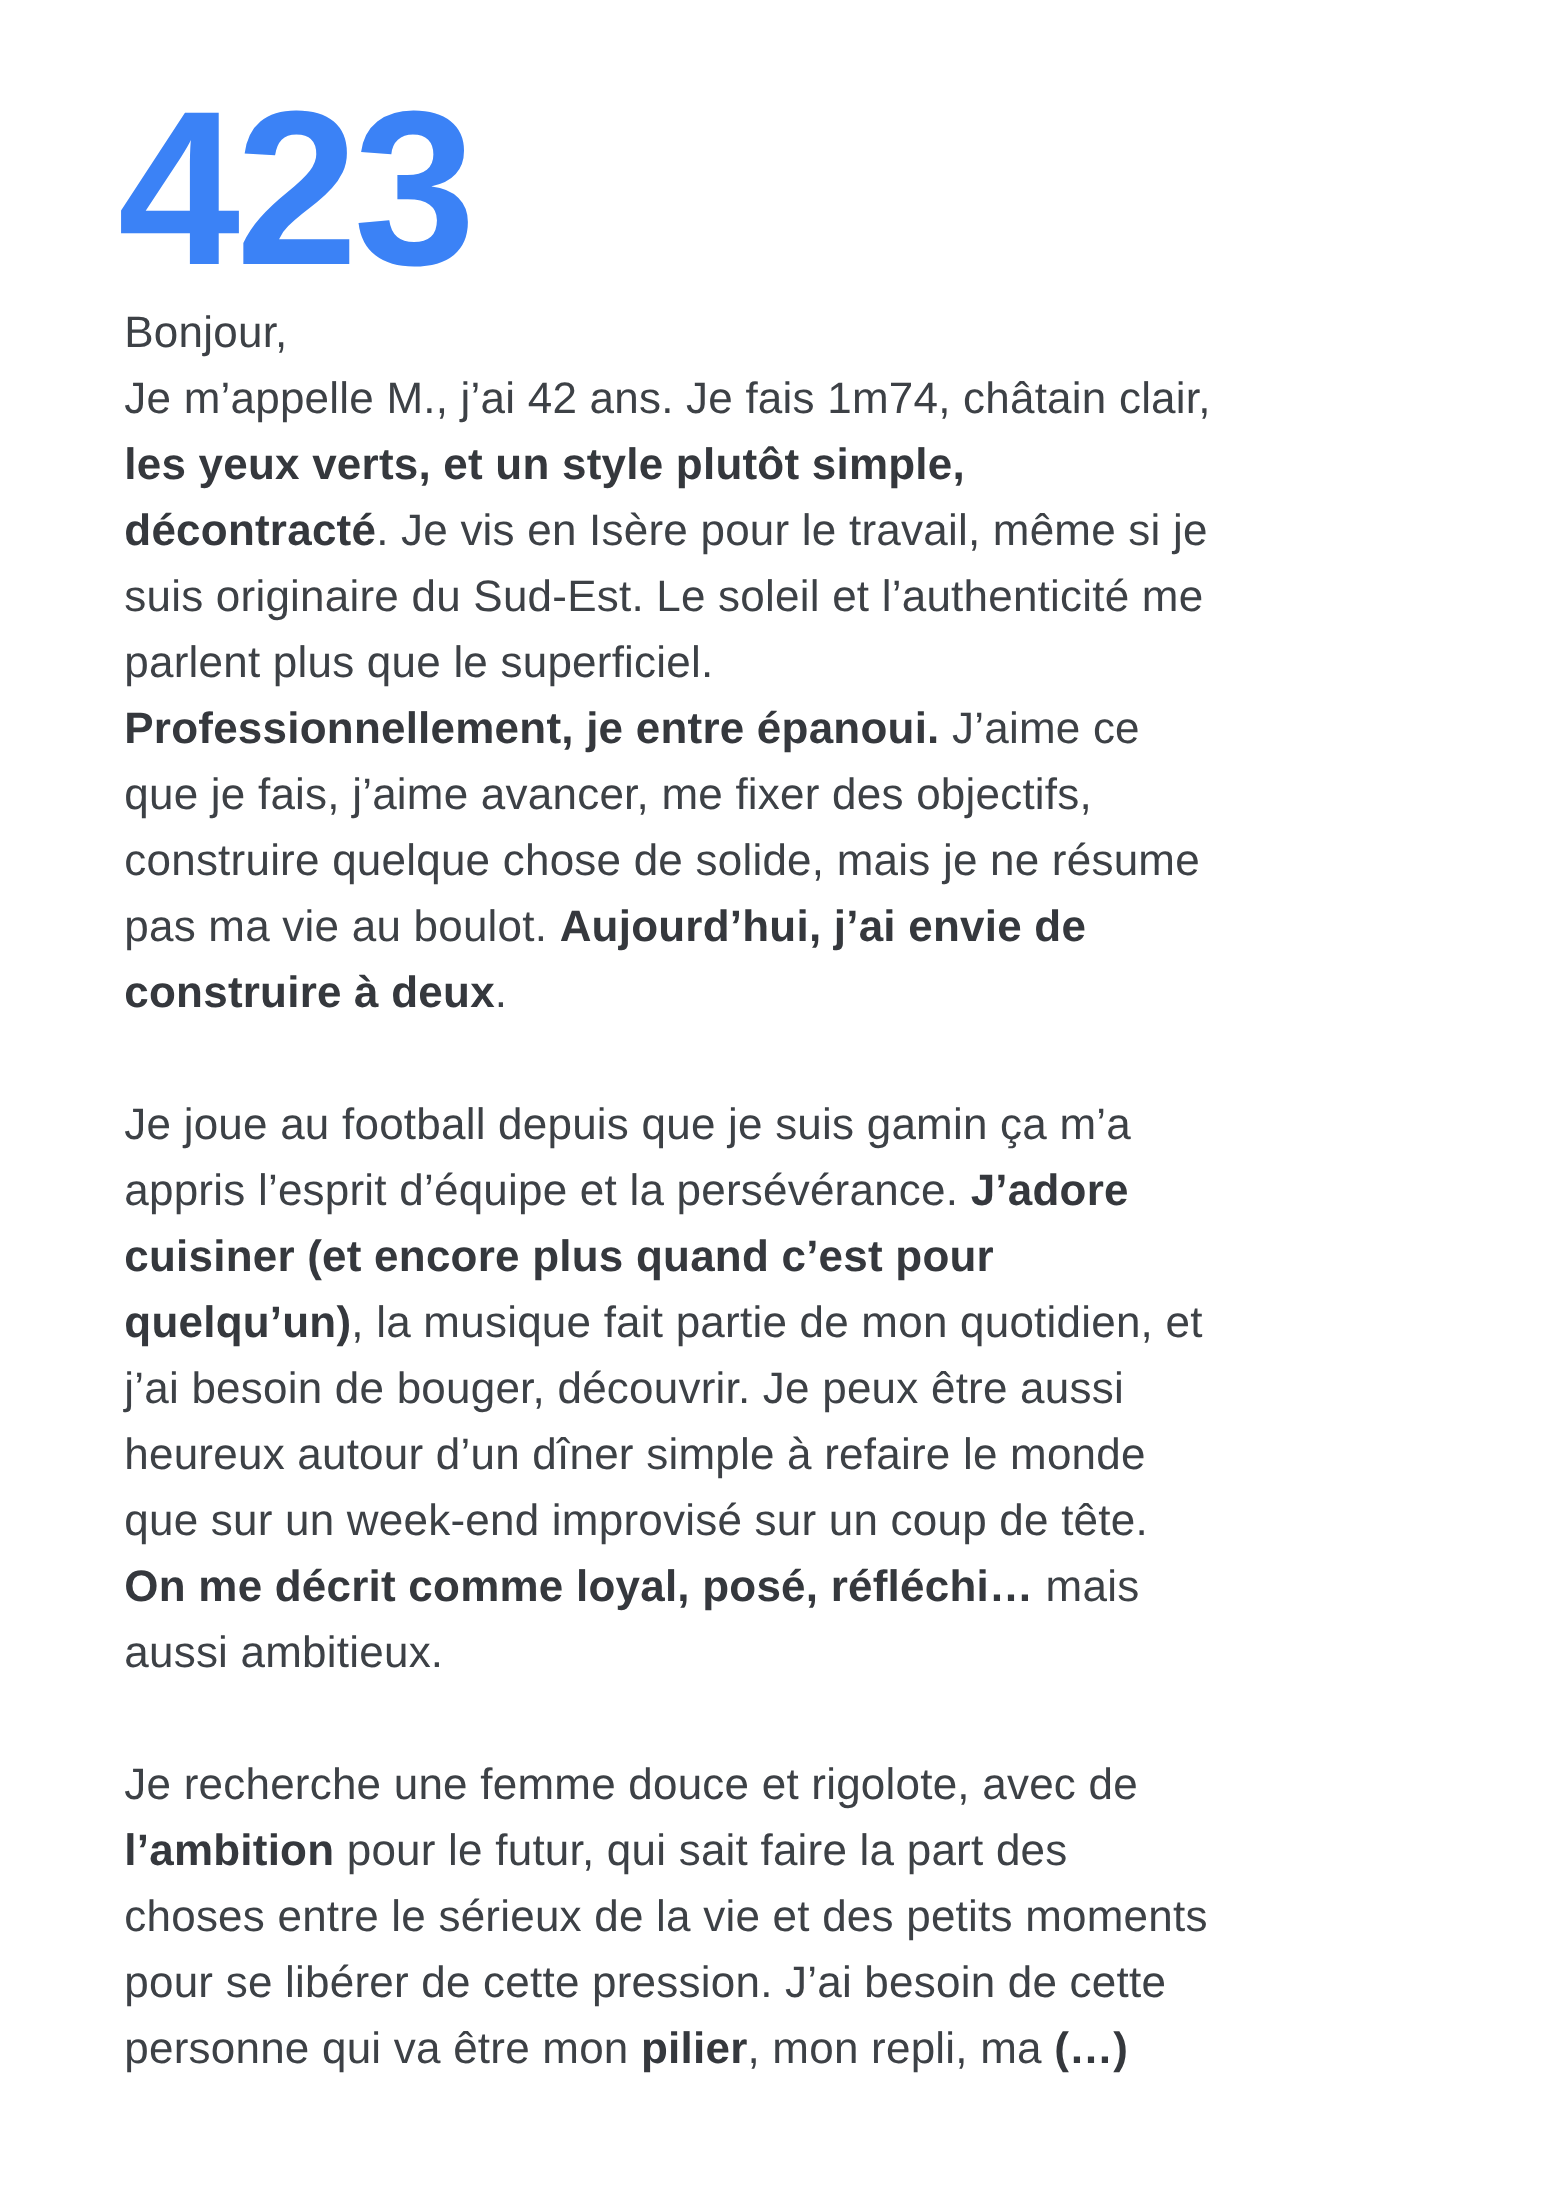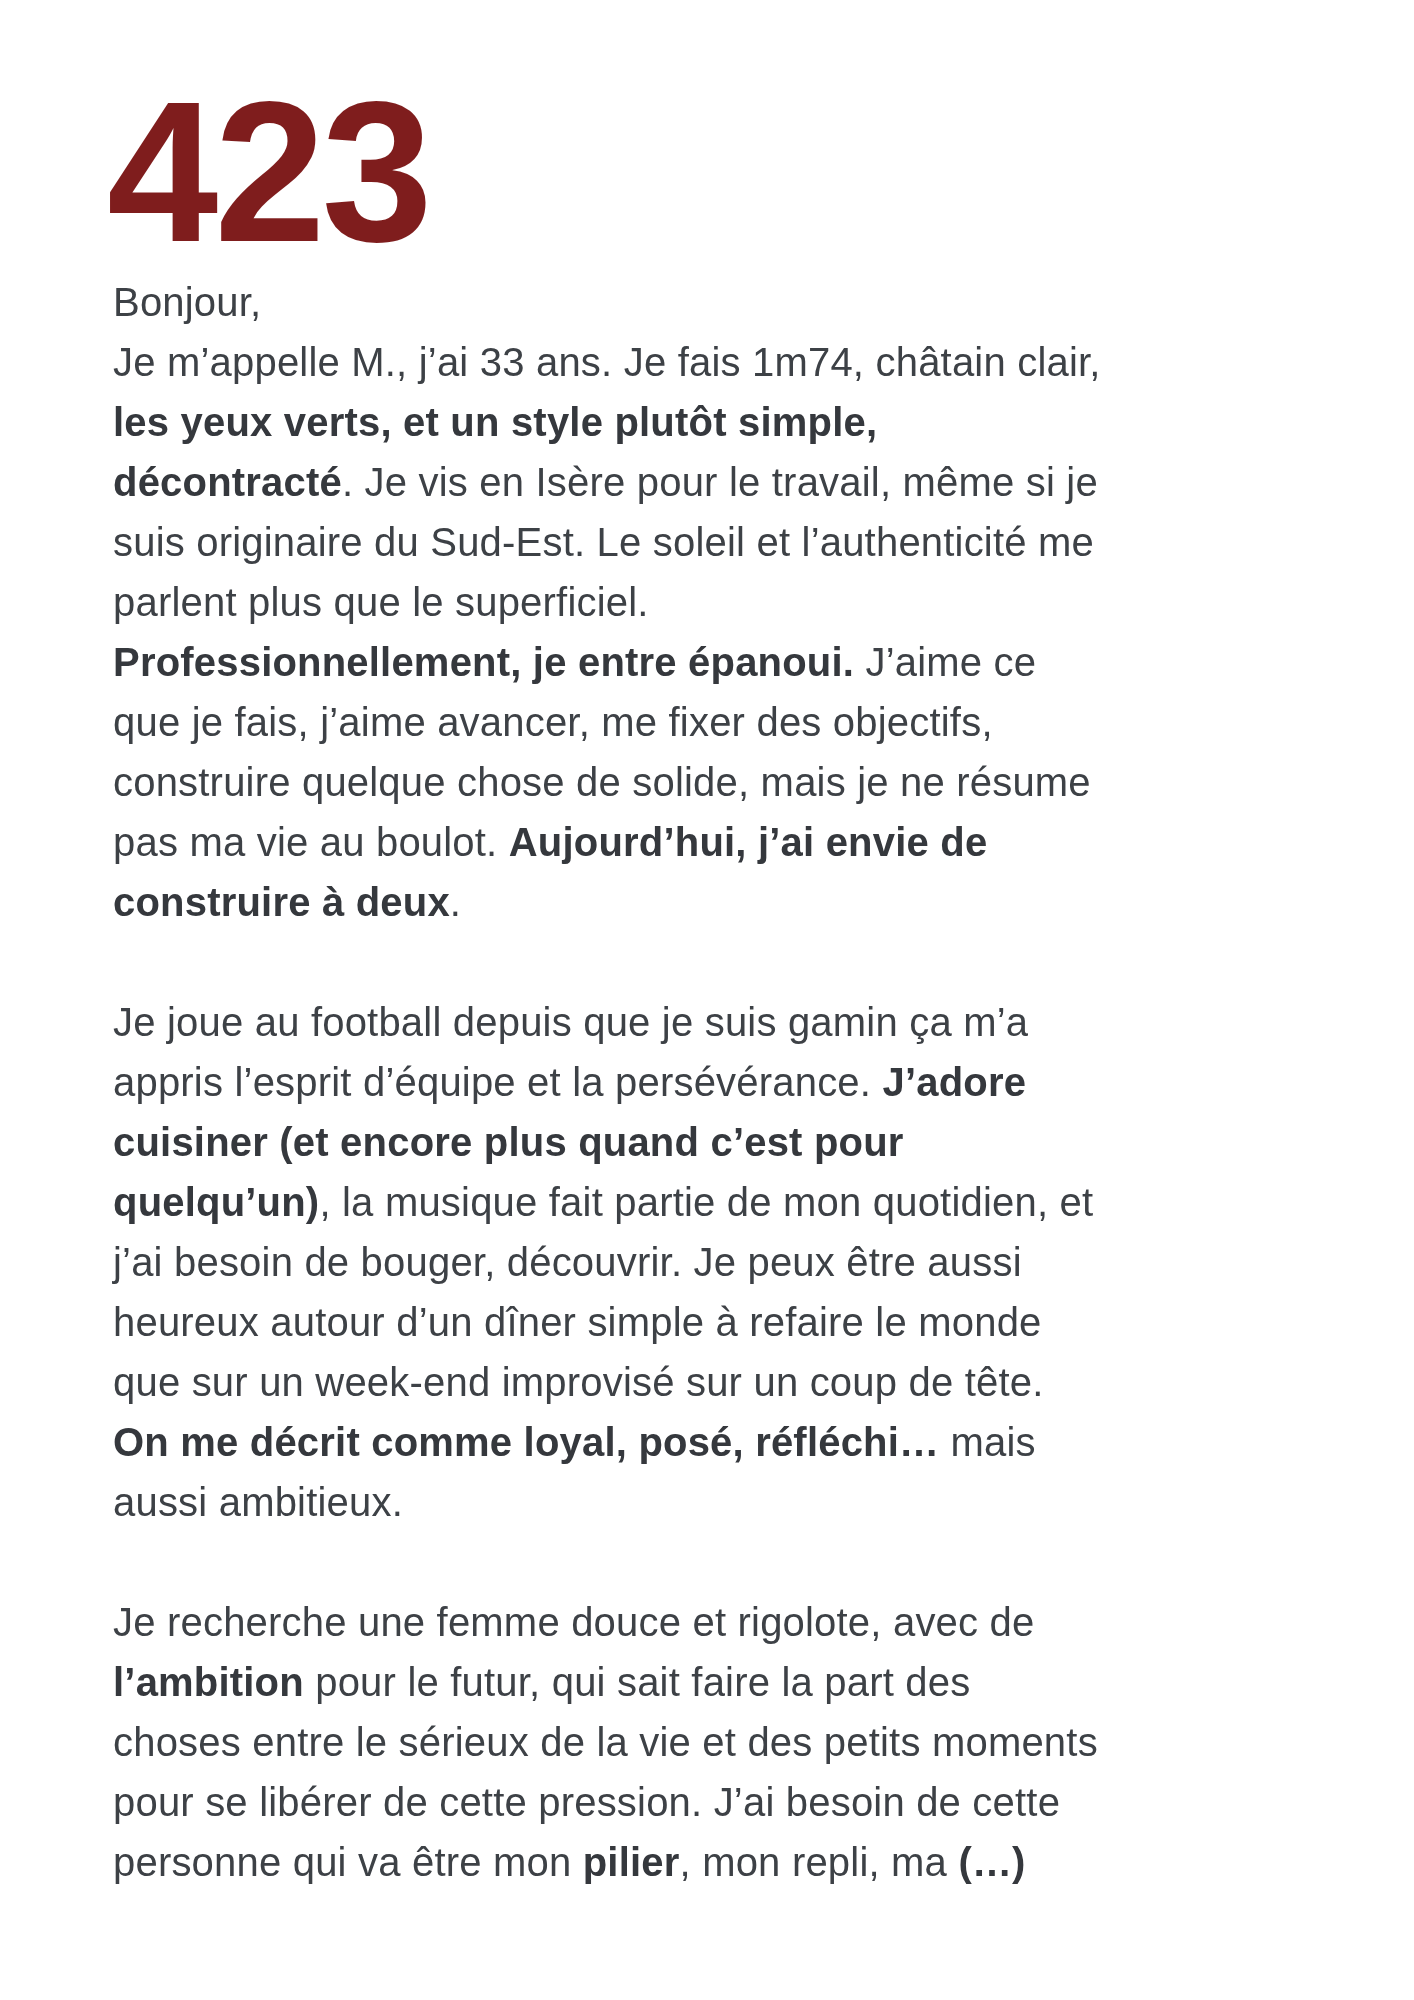--- a/index.html
+++ b/index.html
@@ -30,21 +30,21 @@
     letter-spacing: 0.2px;
   }
   .para { margin: 0; }
   .para.gap { margin-top: 60px; }
   .b { font-weight: 700; color: #35383d; }
 </style>
 </head>
 <body>
 
 <div class="page">
-  <h1 class="big-number" style="color: #7f1d1d;">423</h1>
+  <h1 class="big-number" style="color: #3b82f6;">423</h1>
   <div class="content">
       <div class="para"><span>Bonjour,</span></div>
-      <div class="para"><span>Je m’appelle M., j’ai 33 ans. Je fais 1m74, châtain clair, </span><span class="b">les yeux verts, et un style plutôt simple, décontracté</span><span>. Je vis en Isère pour le travail, même si je suis originaire du Sud-Est. Le soleil et l’authenticité me parlent plus que le superficiel.</span></div>
+      <div class="para"><span>Je m’appelle M., j’ai 42 ans. Je fais 1m74, châtain clair, </span><span class="b">les yeux verts, et un style plutôt simple, décontracté</span><span>. Je vis en Isère pour le travail, même si je suis originaire du Sud-Est. Le soleil et l’authenticité me parlent plus que le superficiel.</span></div>
       <div class="para"><span class="b">Professionnellement, je entre épanoui.</span><span> J’aime ce que je fais, j’aime avancer, me fixer des objectifs, construire quelque chose de solide, mais je ne résume pas ma vie au boulot. </span><span class="b">Aujourd’hui, j’ai envie de construire à deux</span><span>.</span></div>
       <div class="para gap"><span>Je joue au football depuis que je suis gamin ça m’a appris l’esprit d’équipe et la persévérance. </span><span class="b">J’adore cuisiner (et encore plus quand c’est pour quelqu’un)</span><span>, la musique fait partie de mon quotidien, et j’ai besoin de bouger, découvrir. Je peux être aussi heureux autour d’un dîner simple à refaire le monde que sur un week-end improvisé sur un coup de tête. </span><span class="b">On me décrit comme loyal, posé, réfléchi…</span><span> mais aussi ambitieux.</span></div>
       <div class="para gap"><span>Je recherche une femme douce et rigolote, avec de </span><span class="b">l’ambition</span><span> pour le futur, qui sait faire la part des choses entre le sérieux de la vie et des petits moments pour se libérer de cette pression. J’ai besoin de cette personne qui va être mon </span><span class="b">pilier</span><span>, mon repli, ma </span><span class="b">(…)</span></div>
     </div>
 </div>
 
 </body></html>

